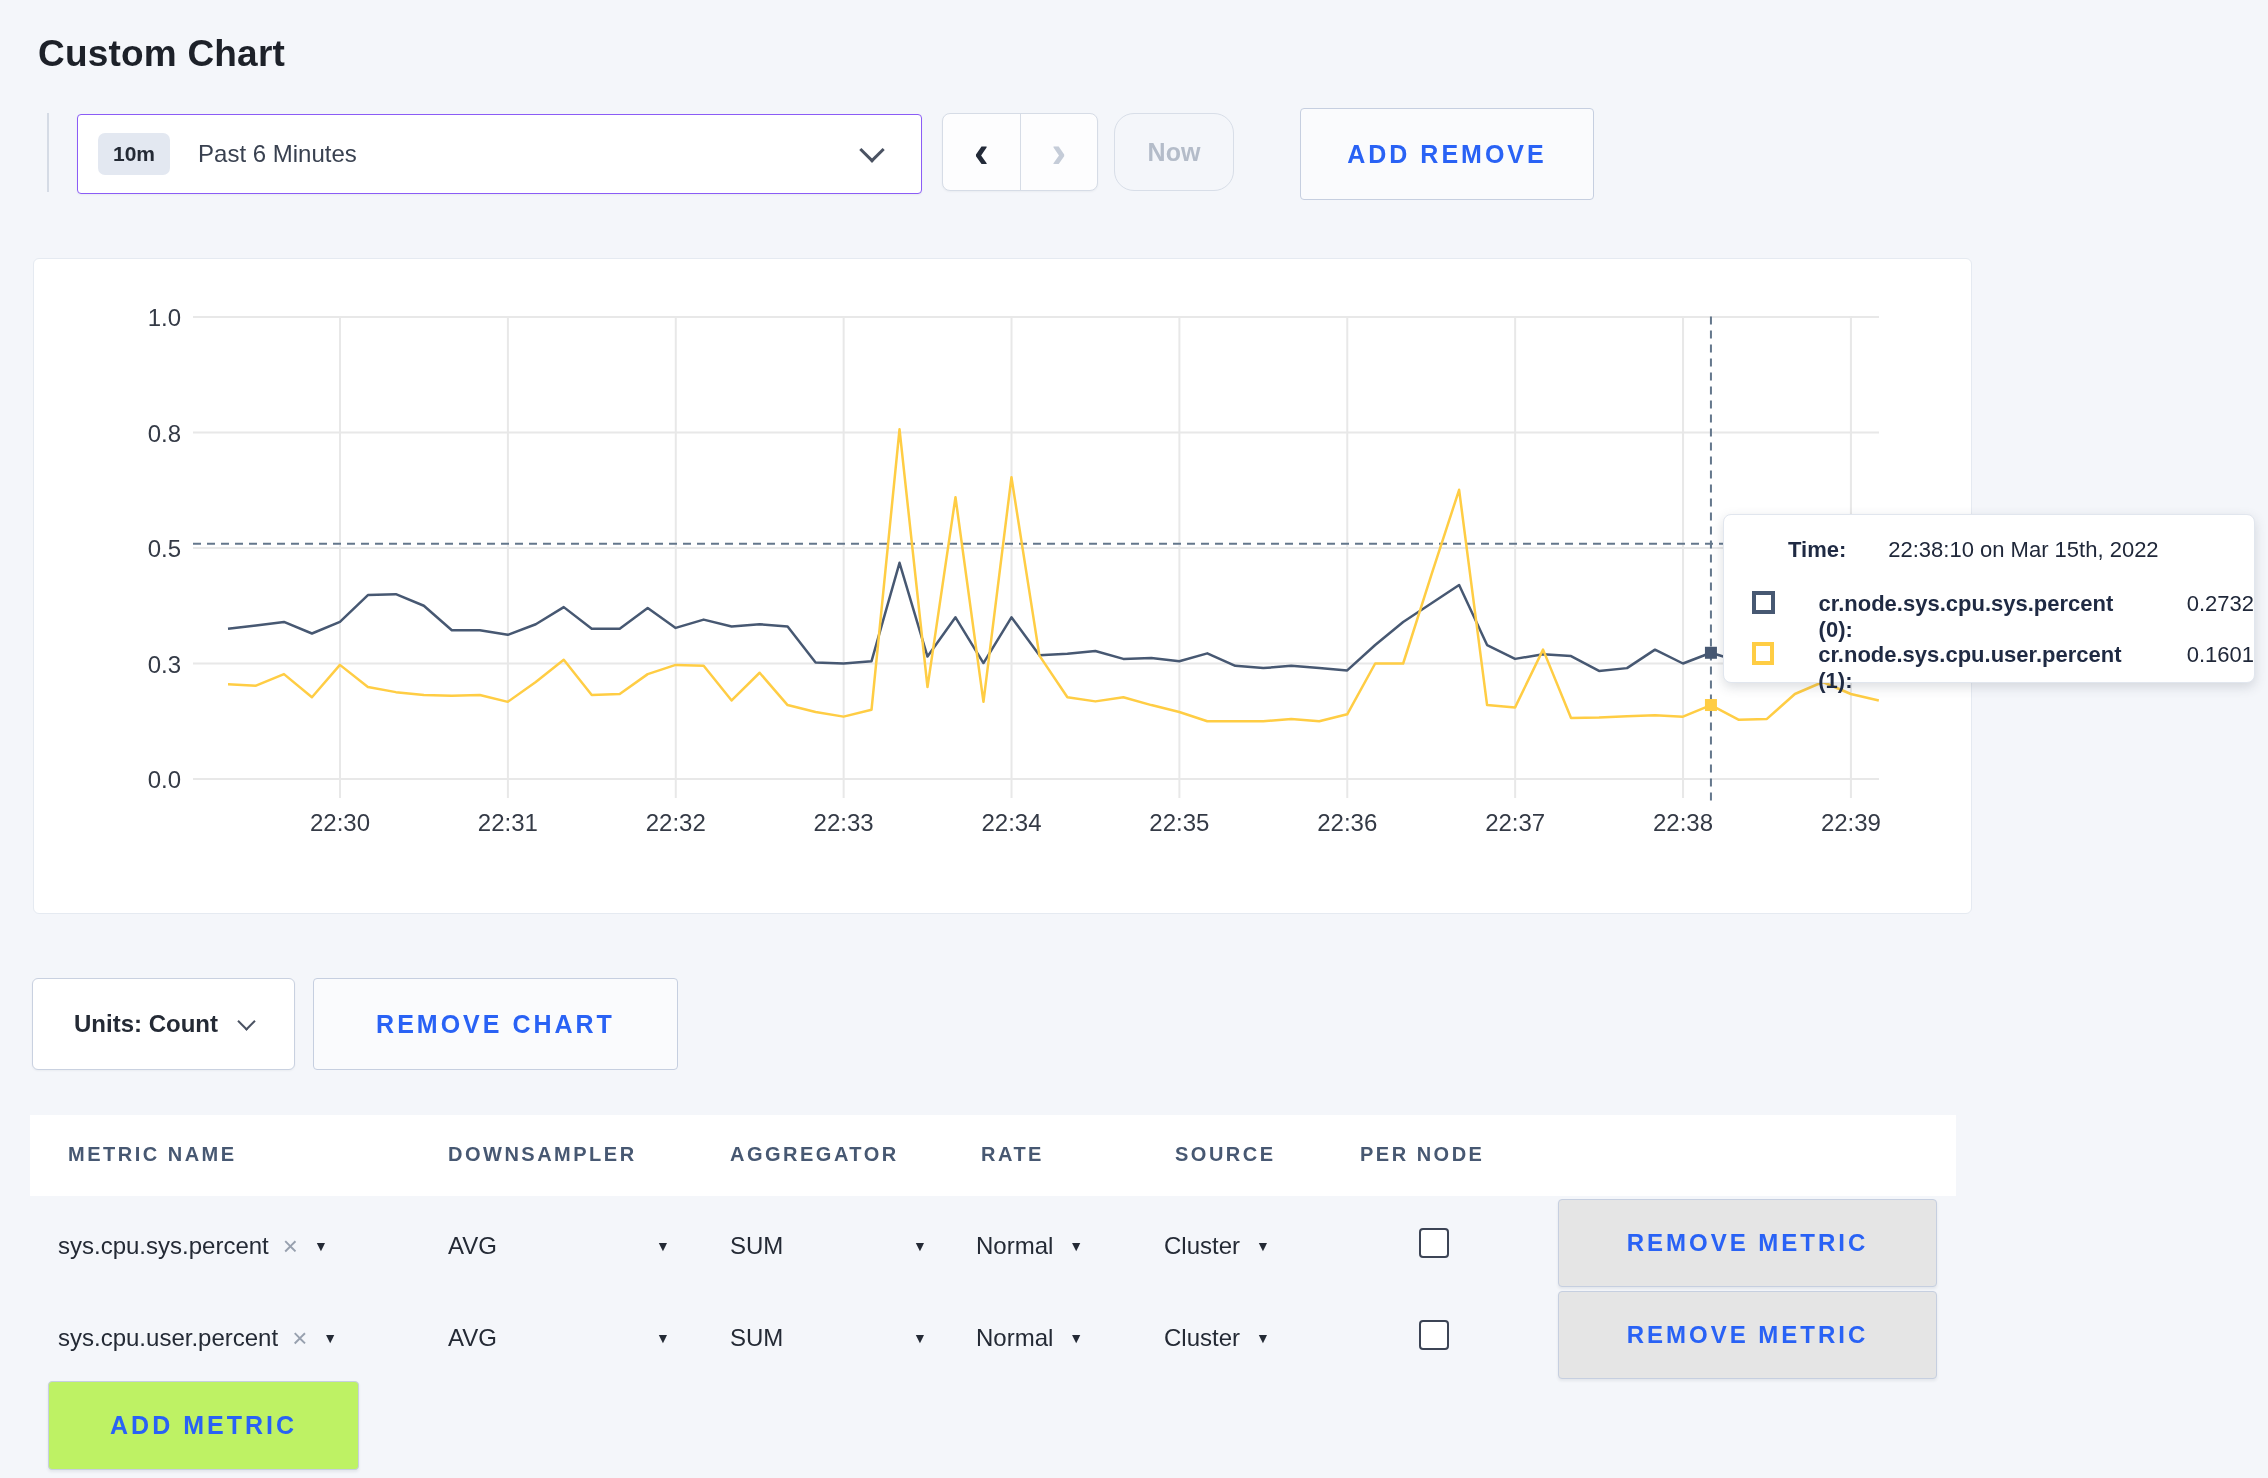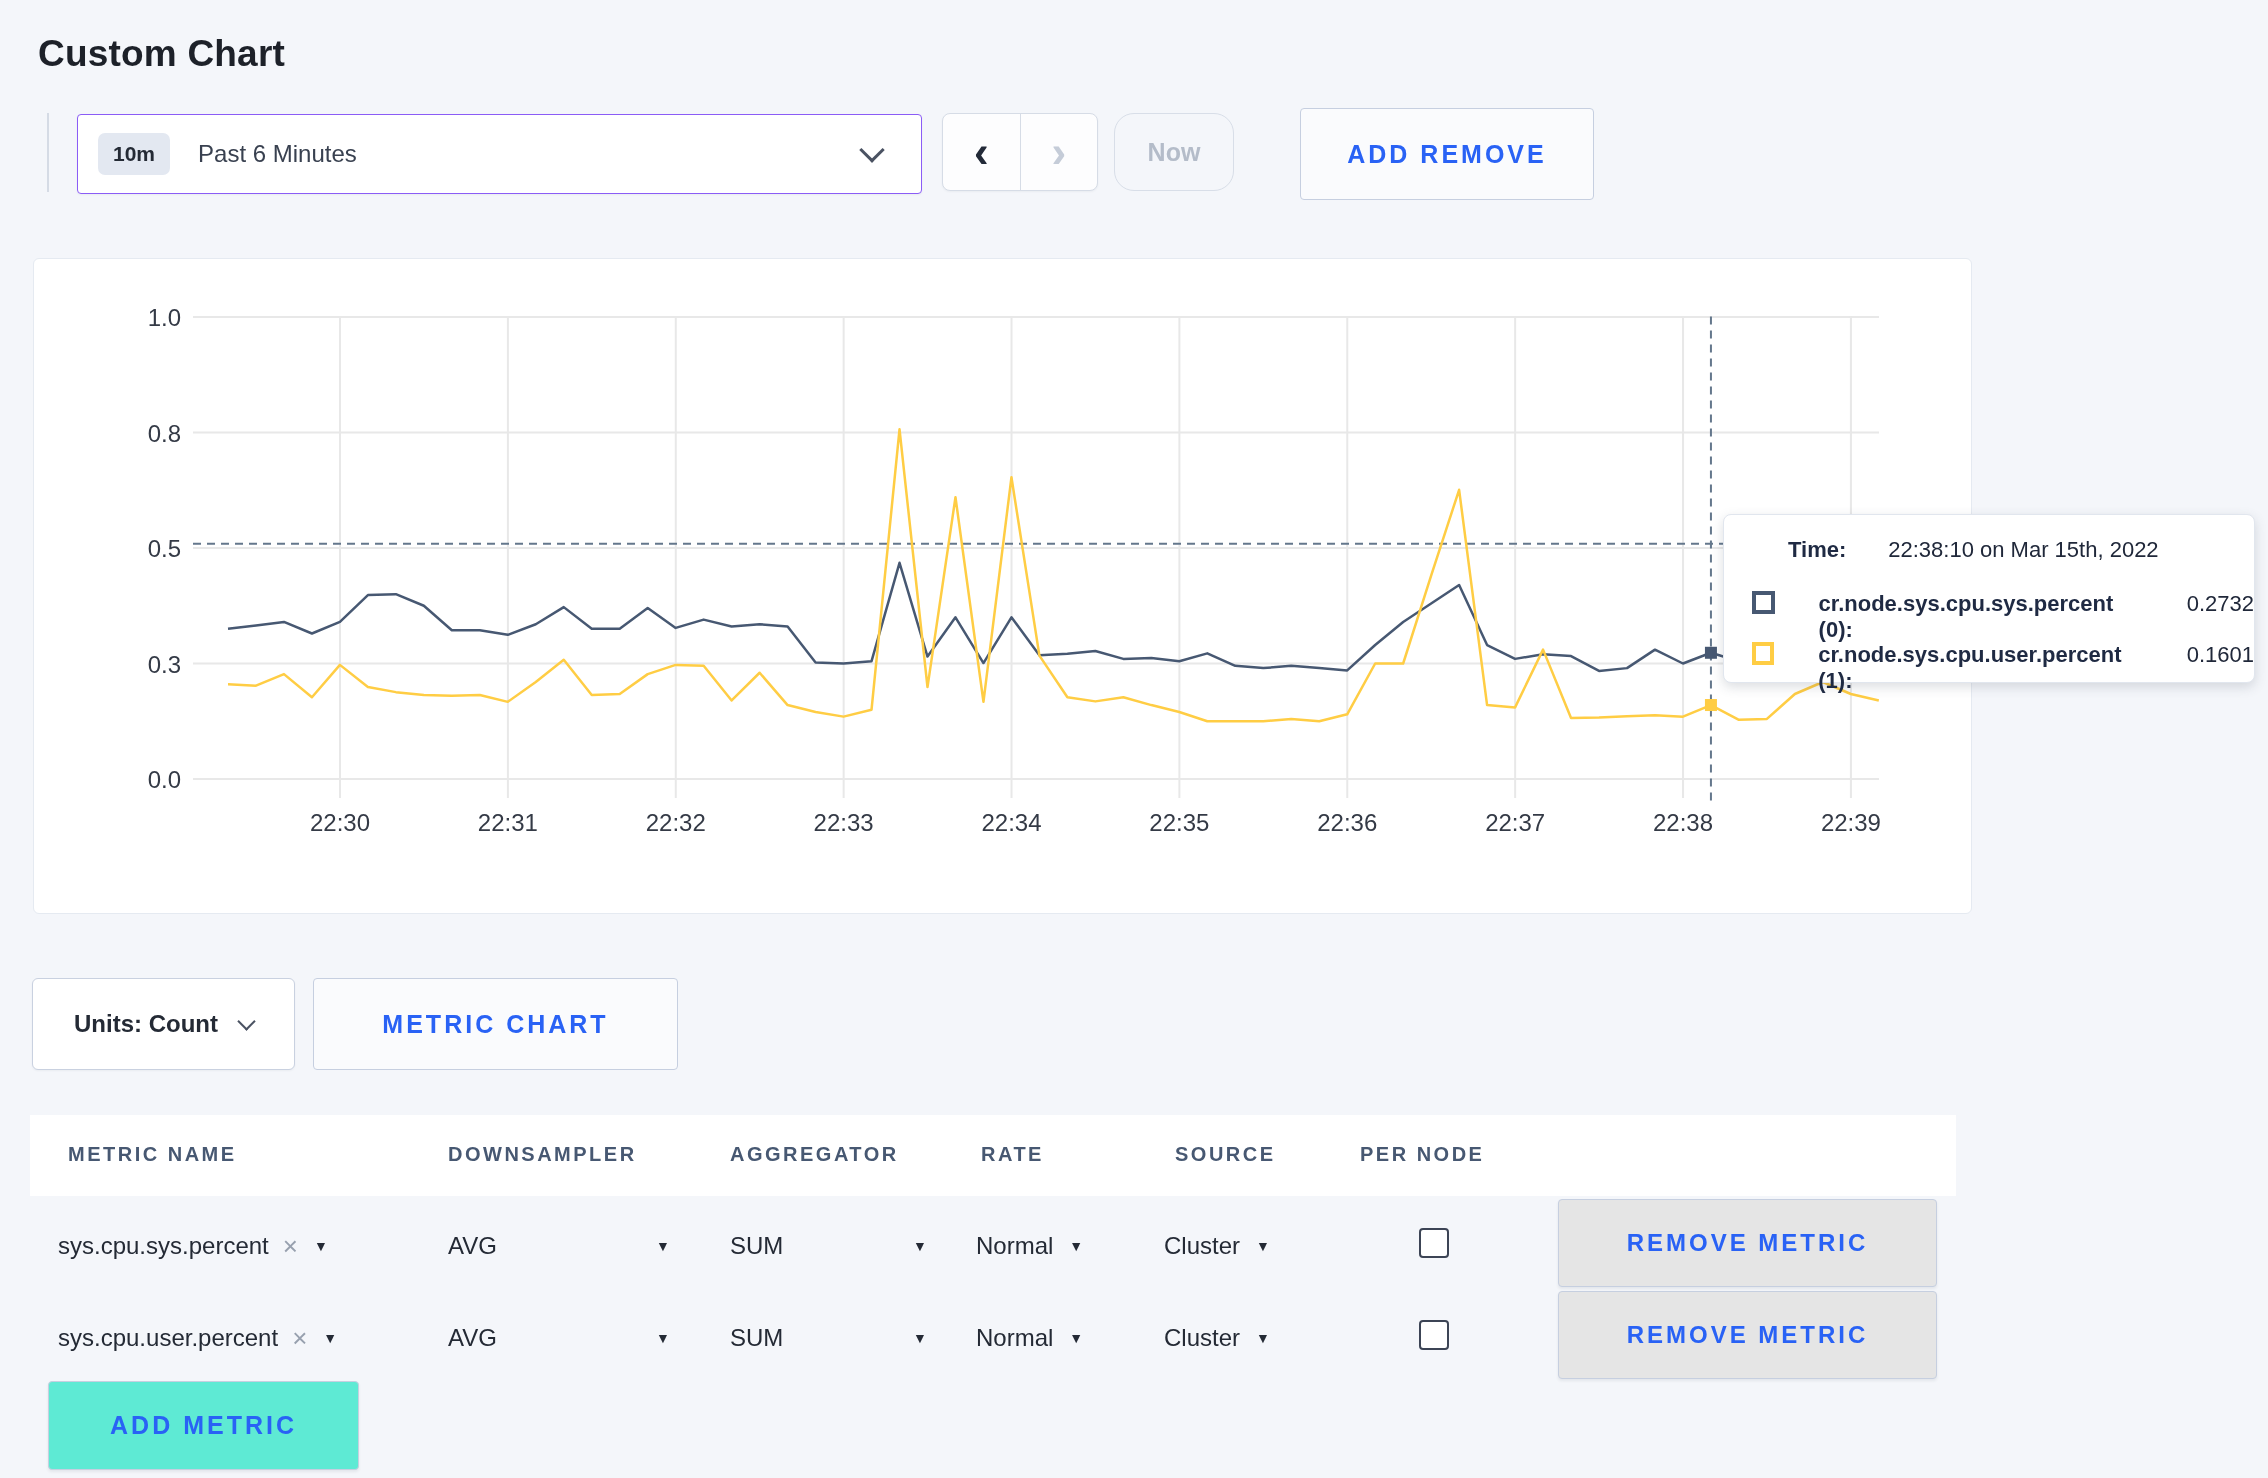--- a/index.html
+++ b/index.html
@@ -50,21 +50,21 @@
   
   #table-header{left:30px;top:1115px;width:1926px;height:81px;background:#fff;}
   .th{position:absolute;top:28px;font-size:20px;font-weight:700;letter-spacing:2.5px;color:#475872;white-space:nowrap;}
   .metric-row{left:0;width:2268px;height:92px;}
   #metric-row-0{top:1196px;} #metric-row-1{top:1288px;}
   .cell{position:absolute;top:4px;height:92px;display:flex;align-items:center;font-size:24px;color:#242a35;white-space:nowrap;cursor:pointer;}
   .caret{font-size:14px;color:#242a35;margin-left:16px;}
   .x-icon{color:#97a0ae;font-size:26px;margin-left:14px;cursor:pointer;}
   .checkbox{position:absolute;top:32px;left:1419px;width:26px;height:26px;border:2px solid #3c4455;border-radius:4px;background:#fff;cursor:pointer;}
   .remove-metric-button{position:absolute;left:1558px;top:3px;width:377px;height:86px;font-size:24px;box-shadow:0 2px 3px rgba(40,50,70,.08);background:#e5e5e5;}
-  #add-metric-button{left:48px;top:1381px;width:309px;height:87px;font-size:25px;background:#5eead4;box-shadow:0 2px 3px rgba(40,50,70,.08);}
+  #add-metric-button{left:48px;top:1381px;width:309px;height:87px;font-size:25px;background:#bef264;box-shadow:0 2px 3px rgba(40,50,70,.08);}
 </style>
 </head>
 <body>
 
 <h1 class="abs" id="page-title">Custom Chart</h1>
 <div class="abs" id="toolbar-divider"></div>
 
 <div class="abs" id="time-dropdown">
   <span id="time-badge">10m</span>
   <span id="time-label">Past 6 Minutes</span>
@@ -144,21 +144,21 @@
     <span class="tt-name">cr.node.sys.cpu.user.percent (1):</span>
     <span class="tt-val">0.1601</span>
   </div>
 </div>
 
 <div class="abs" id="units-button">
   <span>Units: Count</span>
   <span class="chevron-down"></span>
 </div>
 <div class="abs blue-button" id="remove-chart-button">
-  <span>METRIC CHART</span>
+  <span>REMOVE CHART</span>
 </div>
 
 <div class="abs" id="table-header">
   <span class="th" style="left:38px">METRIC NAME</span>
   <span class="th" style="left:418px">DOWNSAMPLER</span>
   <span class="th" style="left:700px">AGGREGATOR</span>
   <span class="th" style="left:951px">RATE</span>
   <span class="th" style="left:1145px">SOURCE</span>
   <span class="th" style="left:1330px">PER NODE</span>
 </div>

